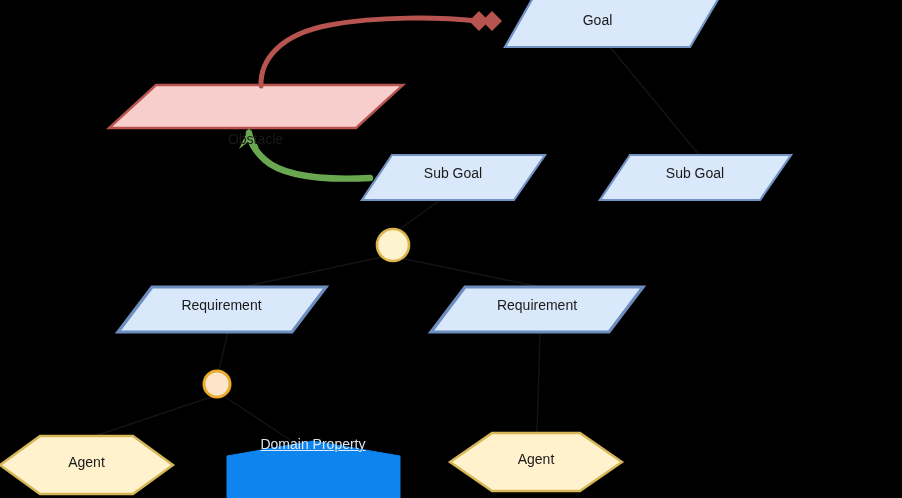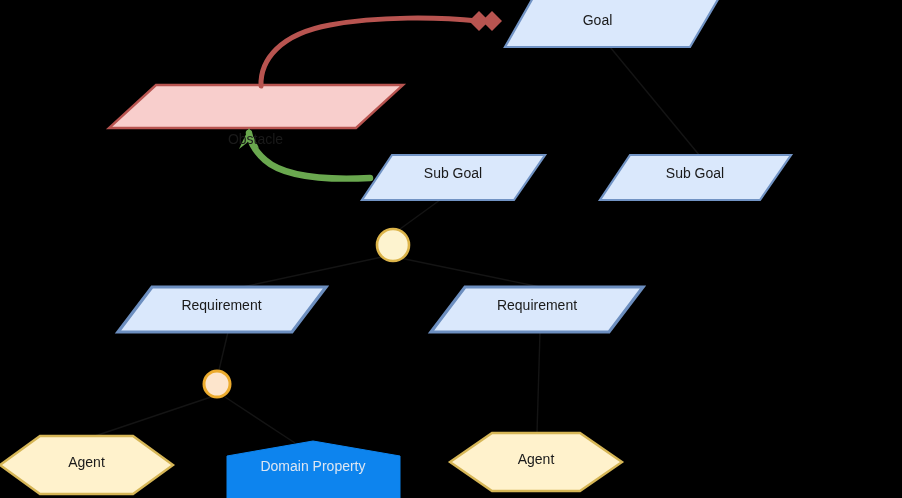--- a/index.html
+++ b/index.html
@@ -122,15 +122,15 @@
   <div class="node-label" style="left:600px; top:166px; width:190px;">Sub Goal</div>
 
   <div class="node-label" style="left:118px; top:298px; width:207px;">Requirement</div>
 
   <div class="node-label" style="left:431px; top:298px; width:212px;">Requirement</div>
 
   <div class="node-label" style="left:0px; top:455px; width:173px;">Agent</div>
 
   <div class="node-label" style="left:450px; top:452px; width:172px;">Agent</div>
 
-  <div class="node-label label-light" style="left:220px; top:459px; width:186px;">Domain Property</div>
+  <div class="node-label label-light" style="left:220px; top:437px; width:186px;text-decoration:underline;">Domain Property</div>
 
 </div>
 
 </body></html>

